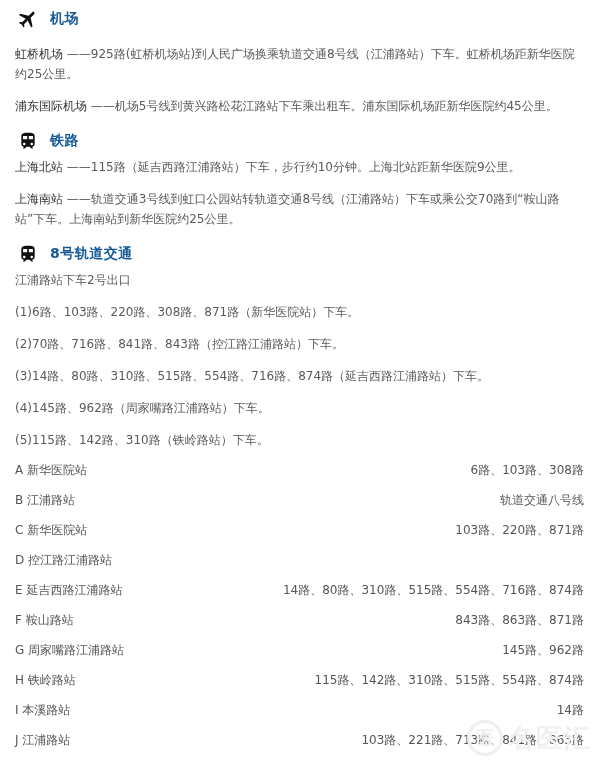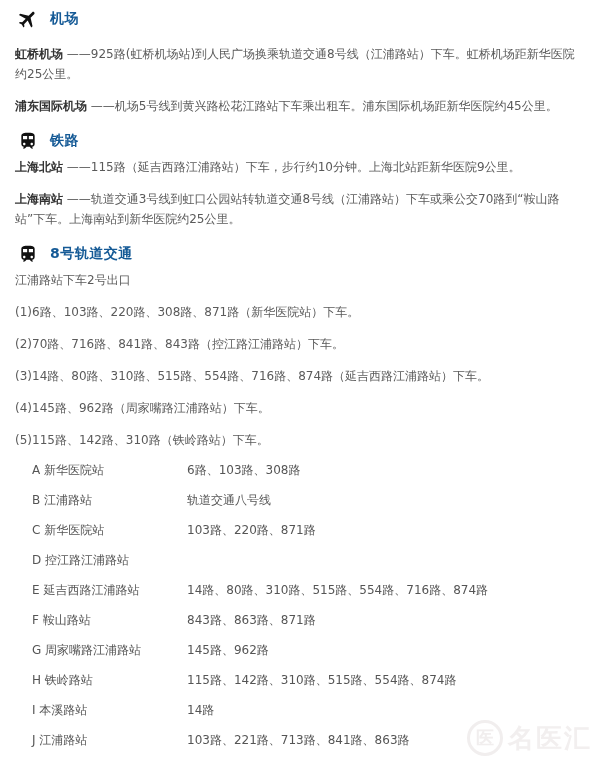--- a/index.html
+++ b/index.html
@@ -26,30 +26,30 @@
     font-size: 14px; font-weight: bold; color: #155a96;
     letter-spacing: 0.5px;
   }
 
   .para {
     margin: 12px 0;
     font-size: 12px; line-height: 20px;
     color: #5a5a5a;
   }
   .section-header + .para { margin-top: 4px; }
-  .para b { color: #333333; font-weight: bold; }
+  .para b { color: #333333; font-weight: normal; }
 
   .station-table { margin-top: 0; }
   .station-row {
     display: flex; align-items: flex-start;
     height: 30px;
-    font-size: 12px; line-height: 16px; color: #555555; margin-left: 17px;
+    font-size: 12px; line-height: 16px; color: #555555;
   }
   .station-name { width: 155px; flex-shrink: 0; }
-  .station-routes { flex: 1; }
+  .station-routes { flex: 1; text-align: right; }
 
   .watermark {
     position: absolute; right: 8px; bottom: 6px;
     display: flex; align-items: center; gap: 5px;
     pointer-events: none;
   }
   .wm-ring {
     width: 36px; height: 36px; border-radius: 50%;
     border: 3px solid #f1eeee;
     box-sizing: border-box;

